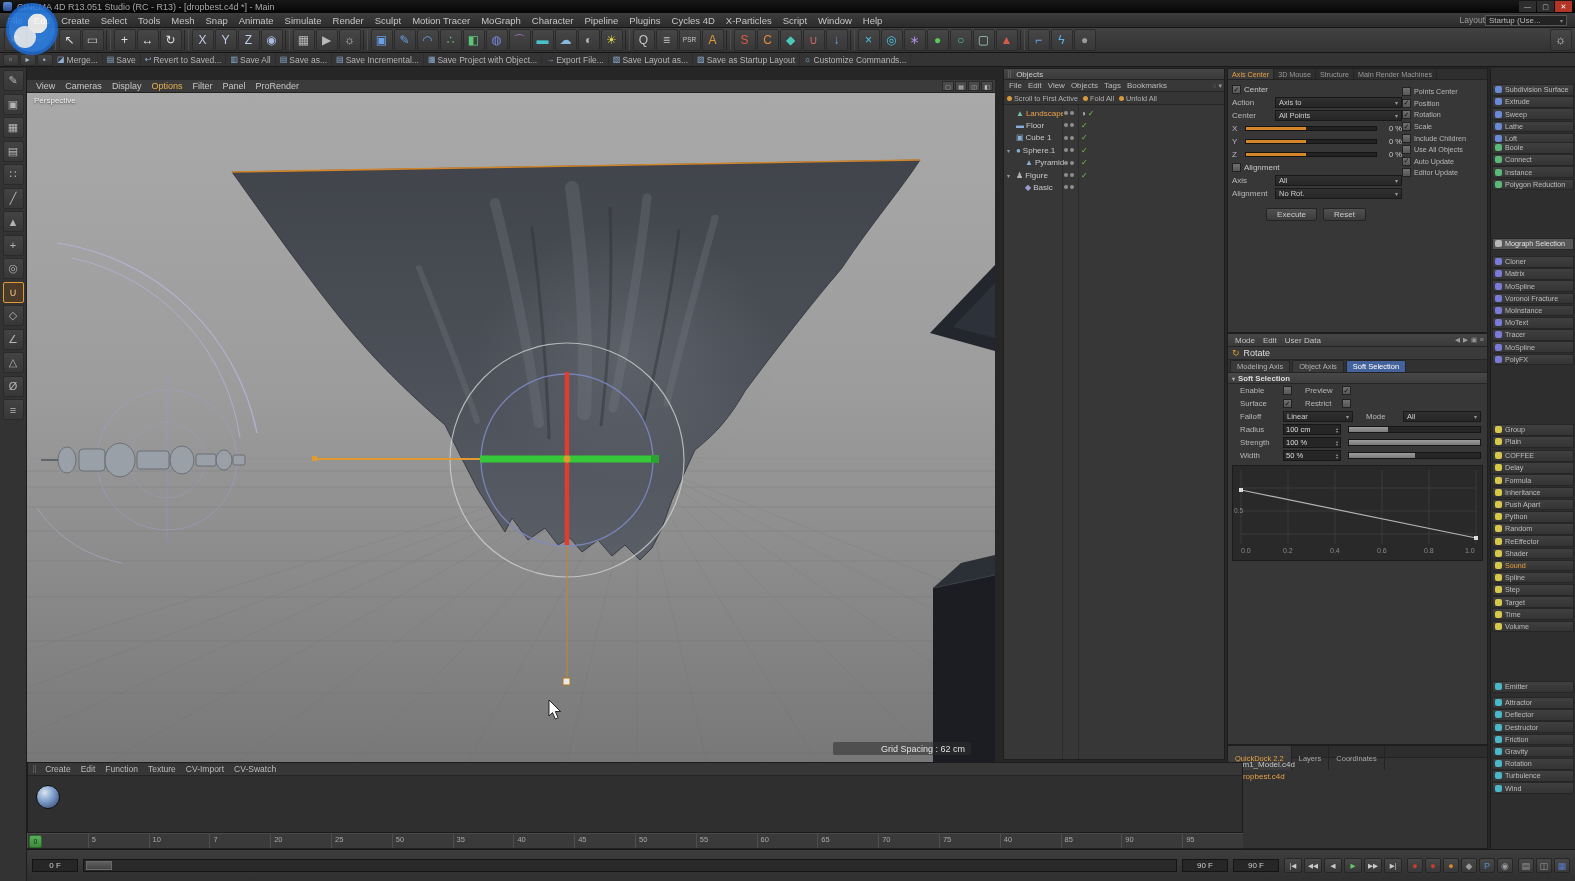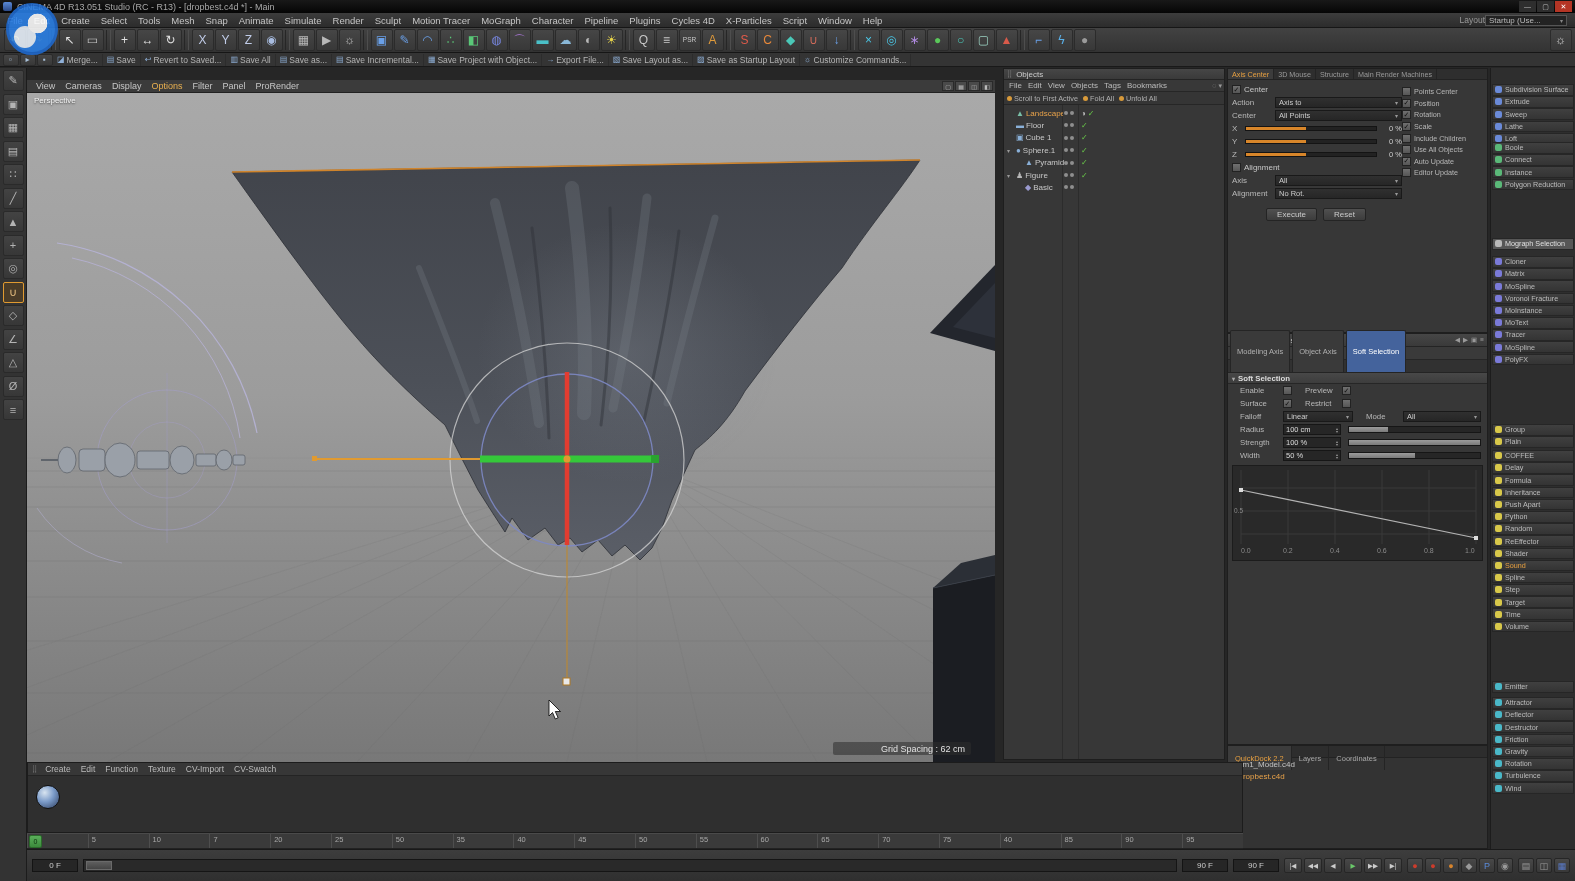--- a/index.html
+++ b/index.html
@@ -97,21 +97,21 @@
 
   
   #attr-panel{left:1227px;top:333px;width:261px;height:412px;background:#373737;border:1px solid #1e1e1e;display:flex;flex-direction:column}
   #attr-menus{height:13px;background:linear-gradient(#464646,#3a3a3a);border-bottom:1px solid #242424;display:flex;align-items:center;gap:1px;font-size:8px;color:#c4c4c4;padding:0 3px;flex:none}
   .attr-menu{padding:0 4px}
   #attr-header-icons{margin-left:auto;display:flex;gap:3px}
   .attr-hi{font-size:6.5px;color:#999}
   #attr-name-row{height:13px;display:flex;align-items:center;gap:4px;padding:0 4px;font-size:9px;color:#ddd;background:#3a3a3a;border-bottom:1px solid #262626;flex:none}
   #attr-name-icon{color:#e09a30;font-size:9px}
   #attr-tabs{height:13px;display:flex;font-size:7.5px;background:#313131;border-bottom:1px solid #242424;align-items:flex-end;padding-top:1px;flex:none}
-  .at-tab{padding:16px 6px;color:#b0b0b0;background:#3a3a3a;border:1px solid #252525;border-bottom:none;margin-left:2px;border-radius:2px 2px 0 0;white-space:nowrap}
+  .at-tab{padding:1px 6px;color:#b0b0b0;background:#3a3a3a;border:1px solid #252525;border-bottom:none;margin-left:2px;border-radius:2px 2px 0 0;white-space:nowrap}
   .at-tab.active{background:#44639c;color:#fff}
   #attr-section{height:11px;background:linear-gradient(#484848,#3d3d3d);font-size:7.8px;color:#ddd;display:flex;align-items:center;gap:3px;padding:0 4px;border-bottom:1px solid #262626;font-weight:bold;flex:none}
   .pr{height:13px;display:flex;align-items:center;gap:3px;padding:0 6px 0 12px;font-size:7.8px;color:#b8b8b8;flex:none}
   .pr .lbl{width:40px;flex:none}
   .pr .lbl2{width:34px;margin-left:10px;flex:none}
   .valbox{width:58px;height:11px;background:#262626;border:1px solid #161616;display:flex;align-items:center;justify-content:space-between;padding:0 2px;font-size:7.5px;color:#ddd;flex:none}
   .stepper{display:flex;flex-direction:column;font-size:4px;color:#999;line-height:3px}
   .stepper::before{content:"▴"}
   .stepper::after{content:"▾"}
   .hslider{flex:1;height:7px;background:#262626;border:1px solid #161616;position:relative;margin-left:4px}

